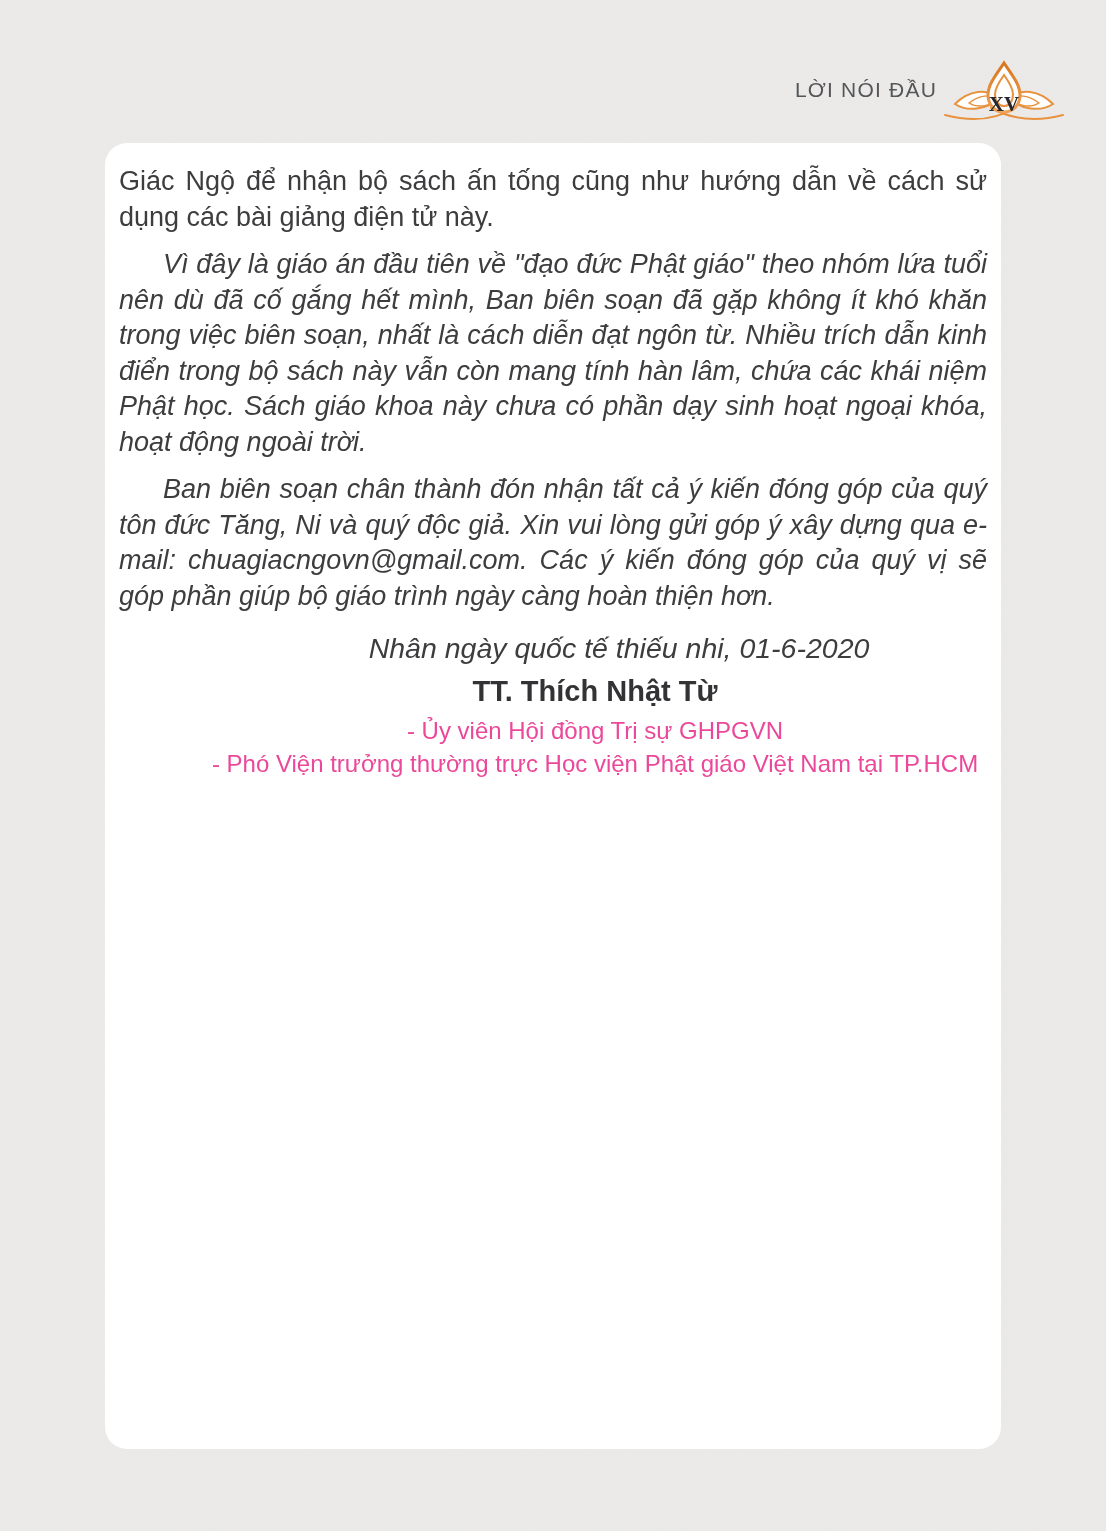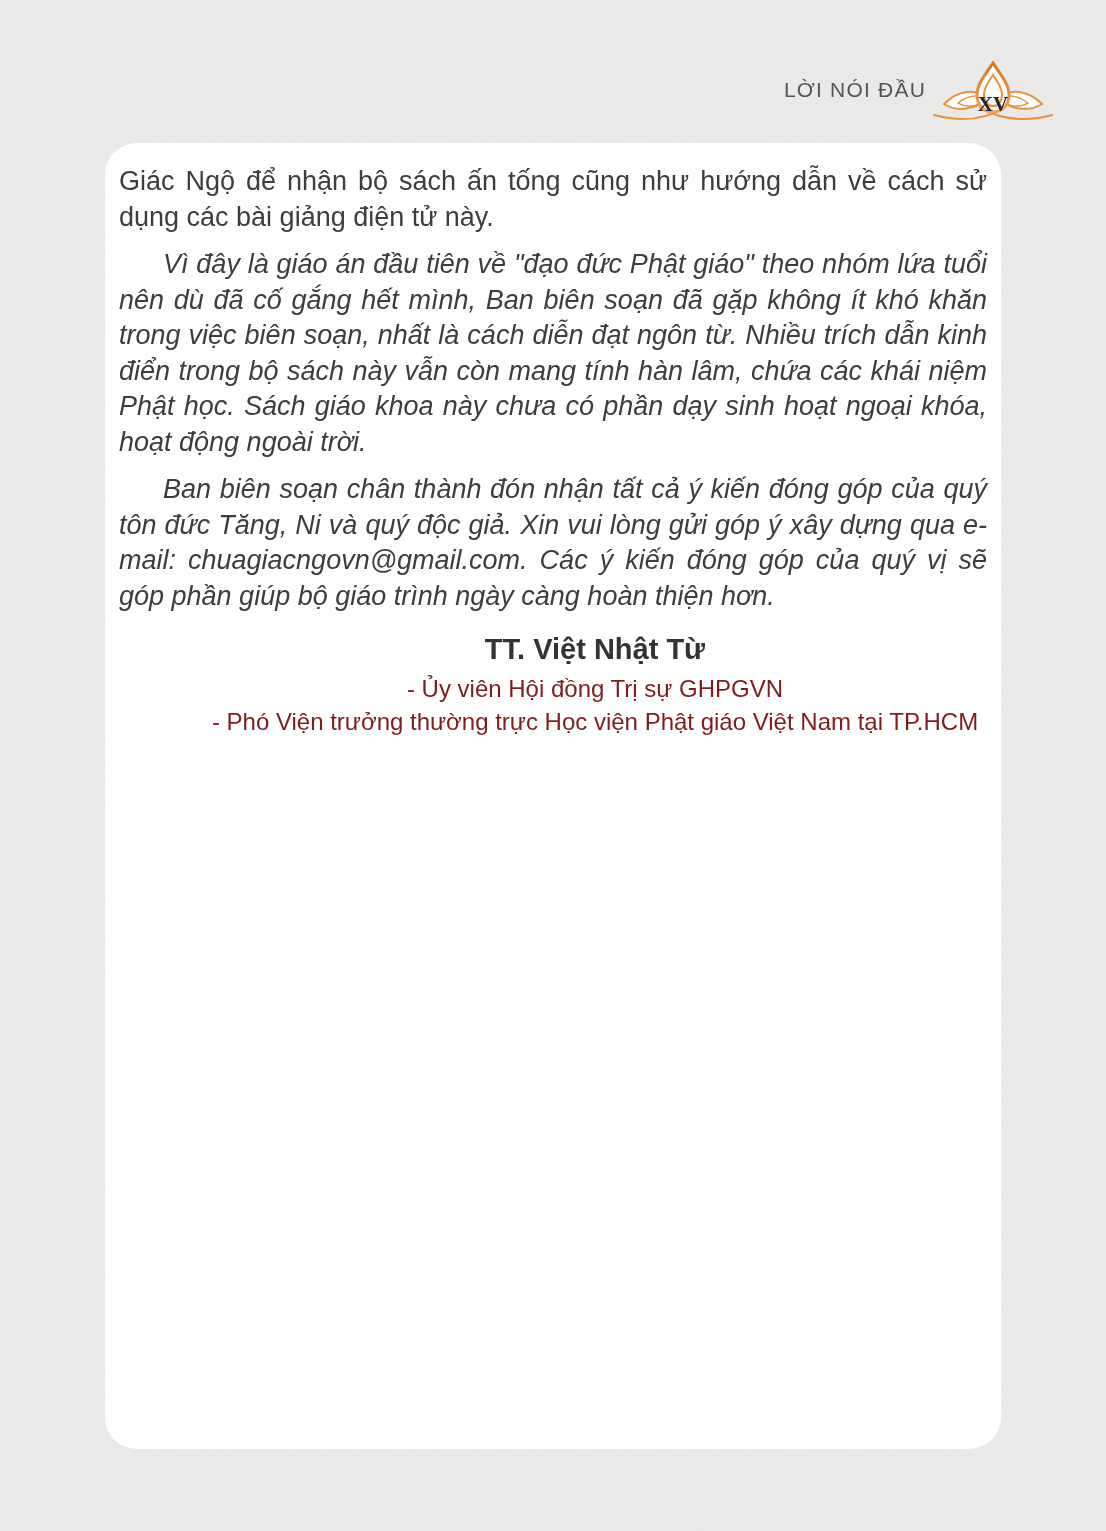--- a/index.html
+++ b/index.html
@@ -13,21 +13,21 @@
   .noise-layer {
     position: absolute;
     inset: 0;
     z-index: 0;
     pointer-events: none;
   }
   
   .page-header {
     position: absolute;
     top: 60px;
-    right: 52px;
+    right: 41px;
     height: 66px;
     display: flex;
     align-items: center;
     gap: 6px;
     z-index: 2;
   }
   .header-title {
     font-size: 21px;
     letter-spacing: 1.2px;
     color: #55565a;
@@ -52,21 +52,21 @@
     text-align: center;
   }
   
   .content-card {
     position: absolute;
     left: 105px;
     top: 143px;
     width: 896px;
     height: 1306px;
     background: #ffffff;
-    border-radius: 32px;
+    border-radius: 22px;
     z-index: 1;
     padding: 21px 14px 0 14px;
   }
   .body-text {
     color: #3d3d3f;
     font-size: 27px;
     line-height: 35.5px;
     text-align: justify;
   }
   .body-text p + p { margin-top: 12px; font-style: italic; }
@@ -87,21 +87,21 @@
     font-weight: bold;
     font-size: 29px;
     color: #333336;
     line-height: 42px;
     margin-top: 2px;
   }
   .credentials {
     margin-top: 2px;
     text-align: center;
     padding-left: 84px;
-    color: #7f1d1d;
+    color: #ec4899;
   }
   .credentials div {
     font-size: 24px;
     line-height: 33px;
     white-space: nowrap;
   }
 </style>
 </head>
 <body>
 
@@ -142,19 +142,20 @@
 </div>
 
 <div class="content-card">
   <div class="body-text">
     <p>Giác Ngộ để nhận bộ sách ấn tống cũng như hướng dẫn về cách sử dụng các bài giảng điện tử này.</p>
     <p class="indent">Vì đây là giáo án đầu tiên về "đạo đức Phật giáo" theo nhóm lứa tuổi nên dù đã cố gắng hết mình, Ban biên soạn đã gặp không ít khó khăn trong việc biên soạn, nhất là cách diễn đạt ngôn từ. Nhiều trích dẫn kinh điển trong bộ sách này vẫn còn mang tính hàn lâm, chứa các khái niệm Phật học. Sách giáo khoa này chưa có phần dạy sinh hoạt ngoại khóa, hoạt động ngoài trời.</p>
     <p class="indent">Ban biên soạn chân thành đón nhận tất cả ý kiến đóng góp của quý tôn đức Tăng, Ni và quý độc giả. Xin vui lòng gửi góp ý xây dựng qua e-mail: chuagiacngovn@gmail.com. Các ý kiến đóng góp của quý vị sẽ góp phần giúp bộ giáo trình ngày càng hoàn thiện hơn.</p>
   </div>
 
   <div class="sig-block">
-    <div class="author">TT. Việt Nhật Từ</div>
+    <div class="dateline">Nhân ngày quốc tế thiếu nhi, 01-6-2020</div>
+    <div class="author">TT. Thích Nhật Từ</div>
     <div class="credentials">
       <div>- Ủy viên Hội đồng Trị sự GHPGVN</div>
       <div>- Phó Viện trưởng thường trực Học viện Phật giáo Việt Nam tại TP.HCM</div>
     </div>
   </div>
 </div>
 
 </body></html>

